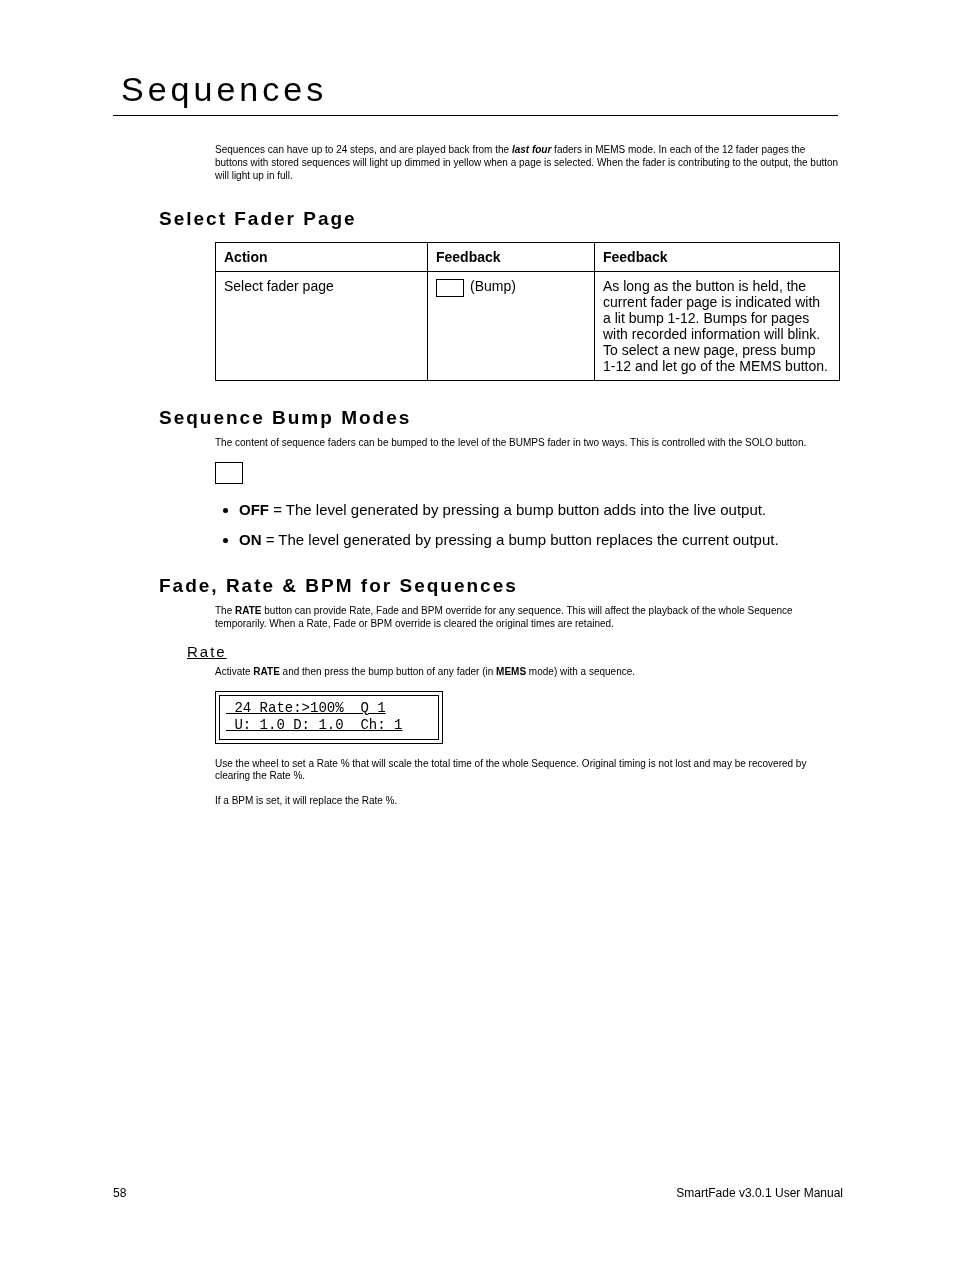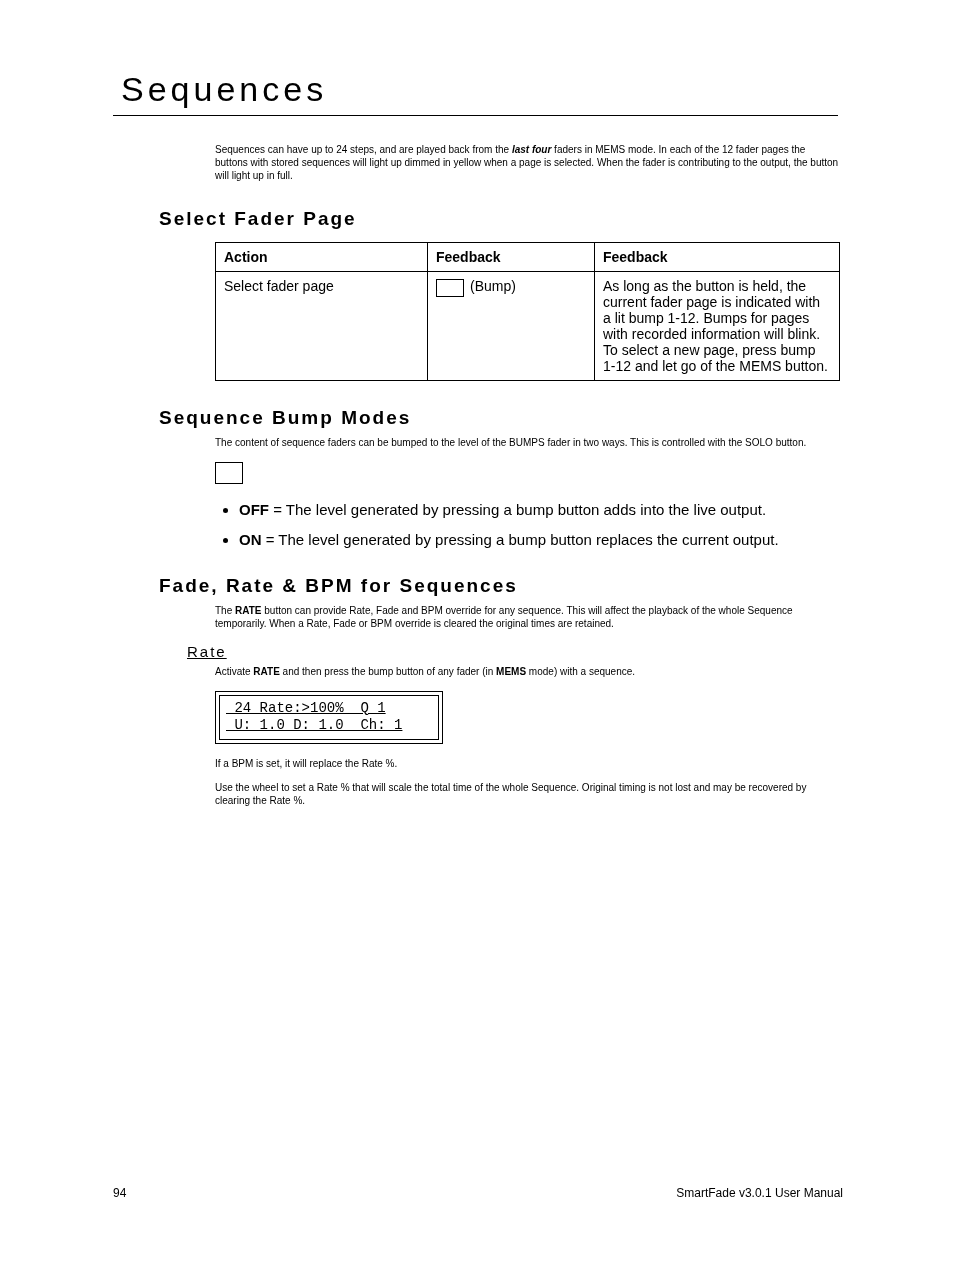--- a/index.html
+++ b/index.html
@@ -189,22 +189,22 @@
       <span>Activate </span><b>RATE</b><span> and then press the bump button of any fader (in </span><b>MEMS</b><span> mode) with a sequence.</span>
     </p>
   </div>
 
   <div class="lcd-outer">
     <div class="lcd-inner"><span> 24 Rate:&gt;100%  Q 1</span>
 <span> U: 1.0 D: 1.0  Ch: 1</span></div>
   </div>
 
   <div class="body-block">
+    <p class="para">Use the wheel to set a Rate % that will scale the total time of the whole Sequence. Original timing is not lost and may be recovered by clearing the Rate %.</p>
     <p class="para">If a BPM is set, it will replace the Rate %.</p>
-    <p class="para">Use the wheel to set a Rate % that will scale the total time of the whole Sequence. Original timing is not lost and may be recovered by clearing the Rate %.</p>
   </div>
 
 </div>
 
 <div class="footer">
-  <span class="pageno">94</span>
+  <span class="pageno">58</span>
   <span class="doc">SmartFade v3.0.1 User Manual</span>
 </div>
 
 </body></html>

